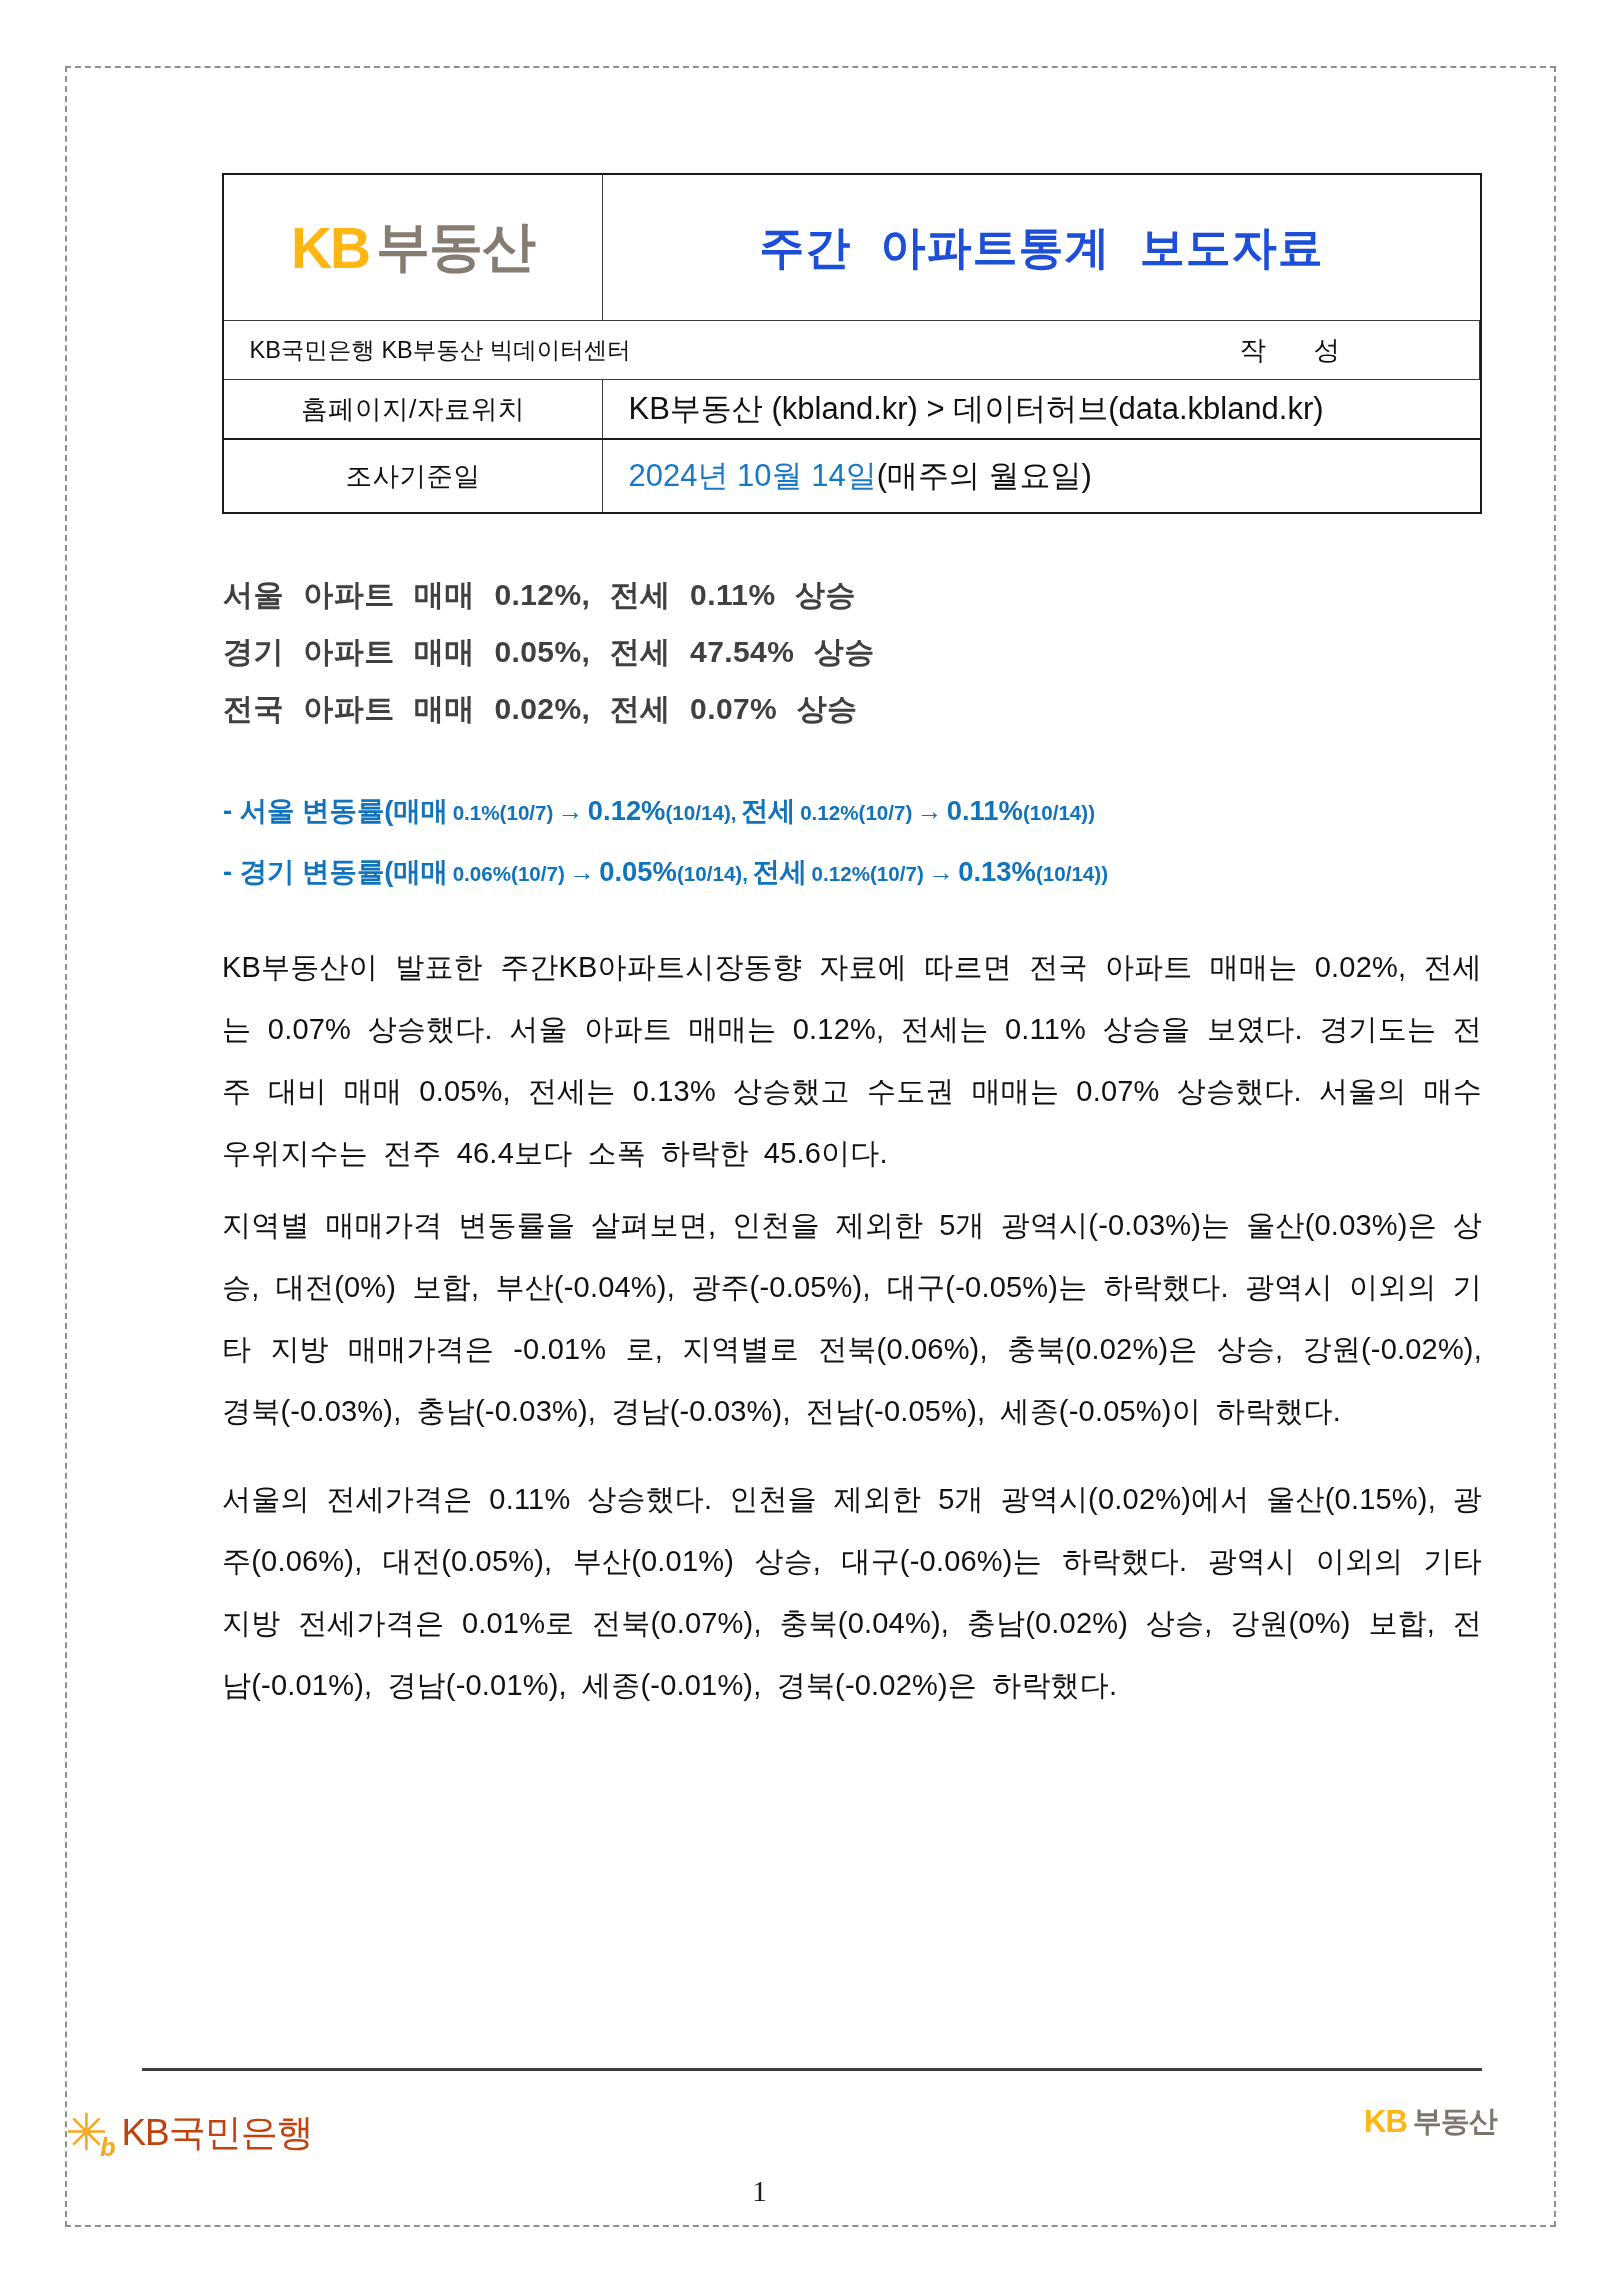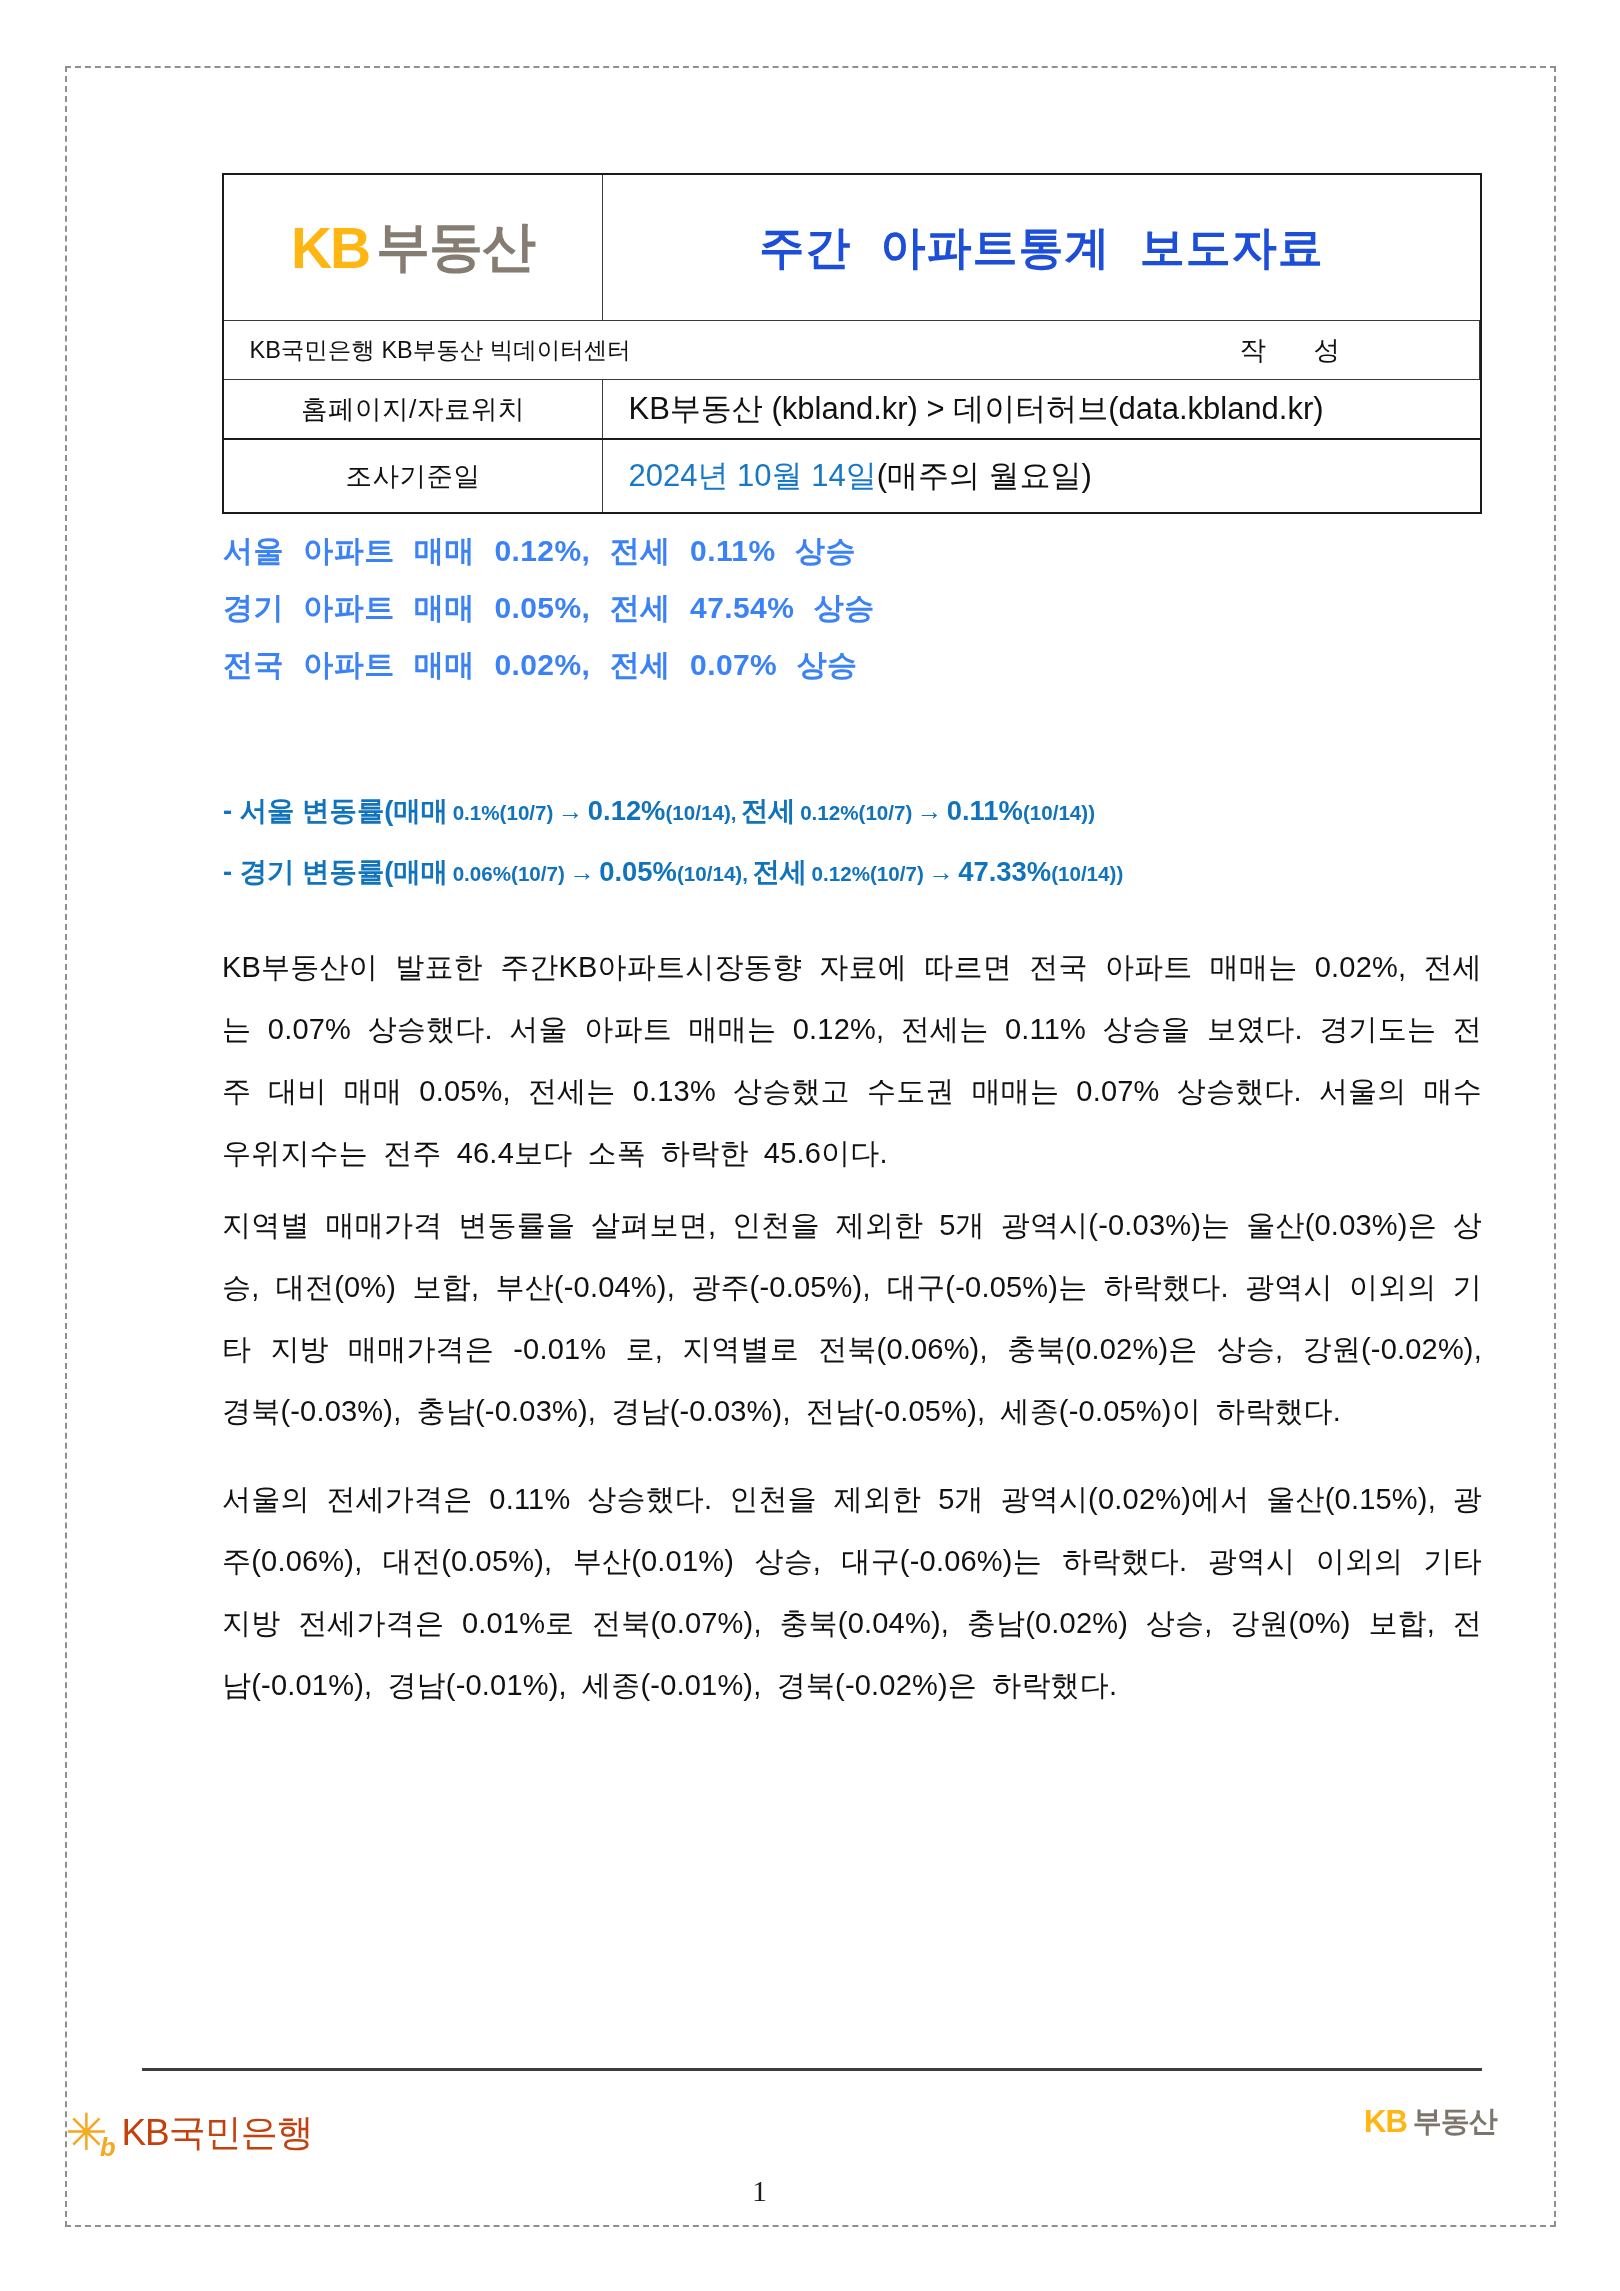--- a/index.html
+++ b/index.html
@@ -30,23 +30,23 @@
   .title-cell {
     flex:1; justify-content:center; font-size:45px; font-weight:bold;
     color:#1d4ed8; letter-spacing:1px; word-spacing:15.7px;
   }
   .logo-kb   { font-size:57px; font-weight:800; color:var(--kb-yellow,#FFB612); letter-spacing:-2px; }
   .logo-bd   { font-size:54px; font-weight:800; color:var(--kb-gray,#857C72); margin-left:6.9px; letter-spacing:-1px; }
   .date-blue { color:var(--date-blue,#1778C8); }
 
   
   .headlines {
-    position:absolute; left:223px; top:522px;
+    position:absolute; left:223px; top:566px;
     font-size:30px; font-weight:bold; line-height:57px;
-    color:#3b82f6; word-spacing:10.8px; letter-spacing:0.4px;
+    color:#404040; word-spacing:10.8px; letter-spacing:0.4px;
   }
 
   
   .bullets {
     position:absolute; left:223px; top:782px; line-height:57px;
     color:var(--accent-blue,#1273BD); font-weight:bold; white-space:nowrap;
   }
   .bl { font-size:27.4px; }
   .bs { font-size:20.6px; }
   .arrow { font-size:25.5px; }
@@ -126,21 +126,21 @@
     <span class="bl">0.11%</span><span class="bs">(10/14))</span>
   </div>
   <div>
     <span class="bl">- 경기 변동률(매매</span>
     <span class="bs">0.06%(10/7)</span>
     <span class="arrow">→</span>
     <span class="bl">0.05%</span><span class="bs">(10/14),</span>
     <span class="bl">전세</span>
     <span class="bs">0.12%(10/7)</span>
     <span class="arrow">→</span>
-    <span class="bl">47.33%</span><span class="bs">(10/14))</span>
+    <span class="bl">0.13%</span><span class="bs">(10/14))</span>
   </div>
 </div>
 
 <div id="p1" class="para">KB부동산이 발표한 주간KB아파트시장동향 자료에 따르면 전국 아파트 매매는 0.02%, 전세는 0.07% 상승했다. 서울 아파트 매매는 0.12%, 전세는 0.11% 상승을 보였다. 경기도는 전주 대비 매매 0.05%, 전세는 0.13% 상승했고 수도권 매매는 0.07% 상승했다. 서울의 매수우위지수는 전주 46.4보다 소폭 하락한 45.6이다.</div>
 <div id="p2" class="para">지역별 매매가격 변동률을 살펴보면, 인천을 제외한 5개 광역시(-0.03%)는 울산(0.03%)은 상승, 대전(0%) 보합, 부산(-0.04%), 광주(-0.05%), 대구(-0.05%)는 하락했다. 광역시 이외의 기타 지방 매매가격은 -0.01% 로, 지역별로 전북(0.06%), 충북(0.02%)은 상승, 강원(-0.02%), 경북(-0.03%), 충남(-0.03%), 경남(-0.03%), 전남(-0.05%), 세종(-0.05%)이 하락했다.</div>
 <div id="p3" class="para">서울의 전세가격은 0.11% 상승했다. 인천을 제외한 5개 광역시(0.02%)에서 울산(0.15%), 광주(0.06%), 대전(0.05%), 부산(0.01%) 상승, 대구(-0.06%)는 하락했다. 광역시 이외의 기타 지방 전세가격은 0.01%로 전북(0.07%), 충북(0.04%), 충남(0.02%) 상승, 강원(0%) 보합, 전남(-0.01%), 경남(-0.01%), 세종(-0.01%), 경북(-0.02%)은 하락했다.</div>
 
 <div class="footer-line"></div>
 
 <div class="bank-logo">

